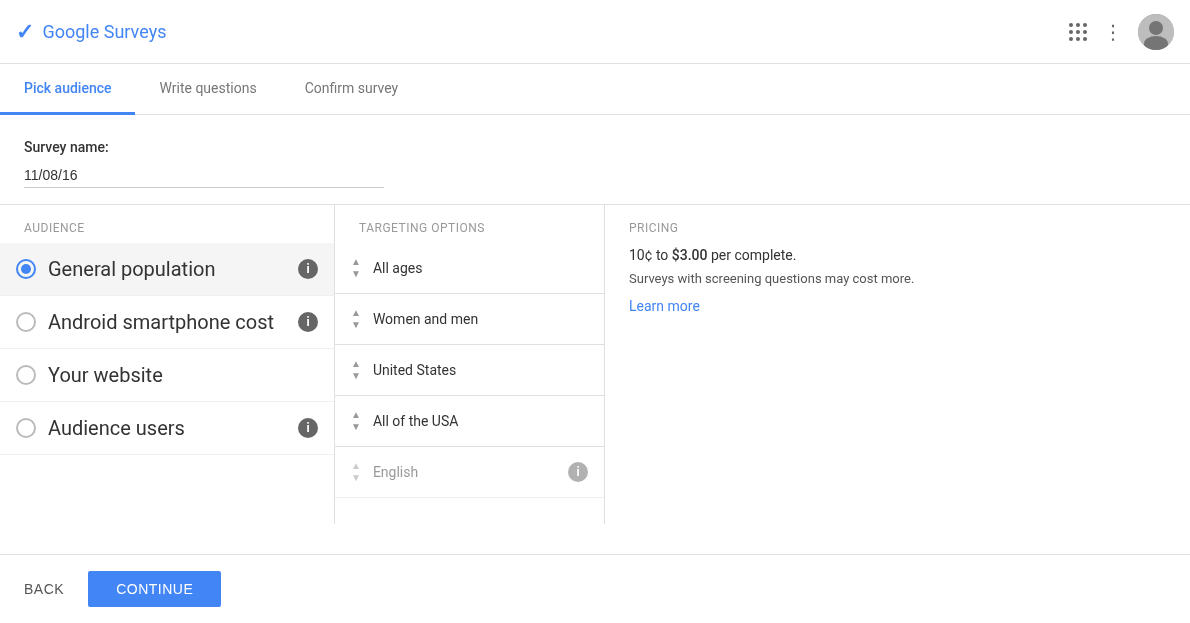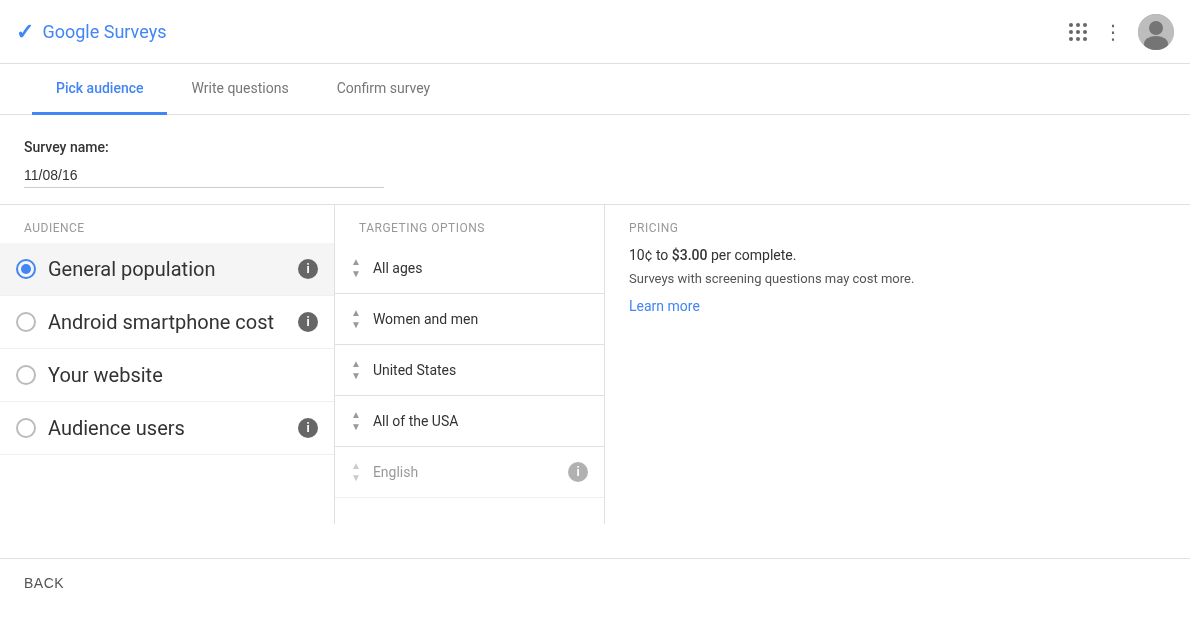--- a/index.html
+++ b/index.html
@@ -73,21 +73,21 @@
       align-items: center;
       justify-content: center;
       font-size: 18px;
       color: #fff;
     }
 
     
     .tabs {
       display: flex;
       border-bottom: 1px solid #e0e0e0;
-      padding: 0 32px;
+      padding: 0 0;
     }
     .tab {
       padding: 16px 24px;
       font-size: 14px;
       color: #777;
       cursor: pointer;
       border-bottom: 3px solid transparent;
       margin-bottom: -1px;
     }
     .tab.active {
@@ -261,21 +261,21 @@
     .learn-more-link {
       color: #4285f4;
       font-size: 14px;
       text-decoration: none;
       cursor: pointer;
     }
 
     
     .footer {
       position: fixed;
-      bottom: 16px;
+      bottom: 0;
       left: 0;
       right: 0;
       display: flex;
       align-items: center;
       gap: 24px;
       padding: 16px 24px;
       border-top: 1px solid #e0e0e0;
       background: #fff;
     }
     .back-btn {
@@ -427,13 +427,14 @@
       <span>10¢</span><span> to </span><strong>$3.00</strong><span> per complete.</span>
     </div>
     <div class="pricing-note">Surveys with screening questions may cost more.</div>
     <a class="learn-more-link">Learn more</a>
   </div>
 
 </div>
 
 <div class="footer">
   <button class="back-btn">BACK</button>
+  <button class="continue-btn">CONTINUE</button>
 </div>
 
 </body></html>

